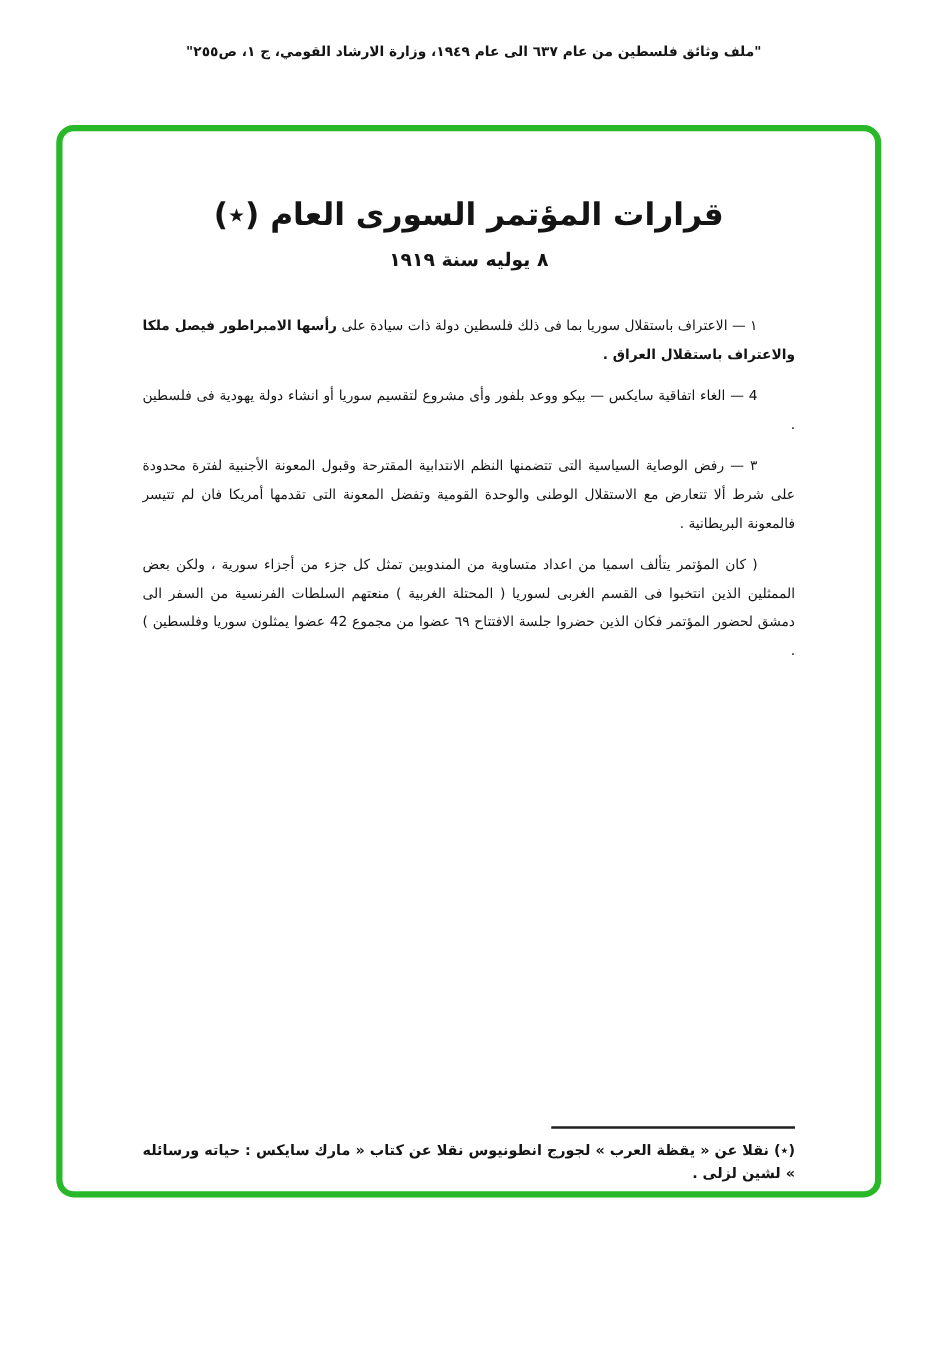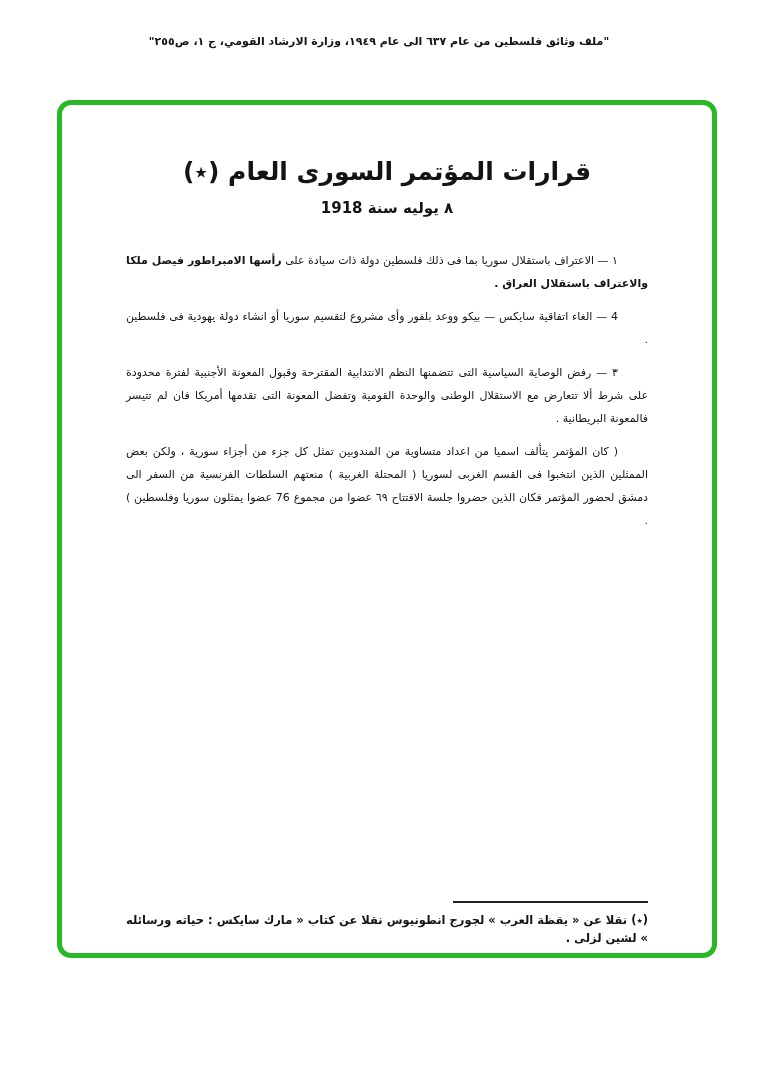--- a/index.html
+++ b/index.html
@@ -34,21 +34,21 @@
   }
   .page-header-source {
     margin-top: 11px;
     font-size: 11px;
     font-weight: bold;
     letter-spacing: 0.5px;
   }
   
   .frame {
     position: absolute;
-    left: 57px;
+    left: 45px;
     top: 100px;
     width: 660px;
     height: 858px;
     border: 5px solid var(--frame-border);
     border-radius: 14px;
     background: var(--background);
   }
   .doc {
     position: relative;
     height: 100%;
@@ -103,32 +103,32 @@
 
   <header class="page-header">
     <div class="page-header-source">"ملف وثائق فلسطين من عام ٦٣٧ الى عام ١٩٤٩، وزارة الارشاد القومي، ج ١، ص٢٥٥"</div>
   </header>
 
   <div class="frame">
     <div class="doc">
 
       <h1 class="doc-title">قرارات المؤتمر السورى العام (٭)</h1>
 
-      <div class="doc-date">٨ يوليه سنة 1918</div>
+      <div class="doc-date">٨ يوليه سنة ١٩١٩</div>
 
       <div class="doc-body">
 
         <p class="para"><span>١ — الاعتراف باستقلال سوريا بما فى ذلك فلسطين دولة ذات سيادة على</span> <span class="bold">رأسها الامبراطور فيصل ملكا والاعتراف باستقلال العراق .</span></p>
 
         <p class="para">4 — الغاء اتفاقية سايكس — بيكو ووعد بلفور وأى مشروع لتقسيم سوريا أو انشاء دولة يهودية فى فلسطين .</p>
 
         <p class="para">٣ — رفض الوصاية السياسية التى تتضمنها النظم الانتدابية المقترحة وقبول المعونة الأجنبية لفترة محدودة على شرط ألا تتعارض مع الاستقلال الوطنى والوحدة القومية وتفضل المعونة التى تقدمها أمريكا فان لم تتيسر فالمعونة البريطانية .</p>
 
 
-        <p class="para">( كان المؤتمر يتألف اسميا من اعداد متساوية من المندوبين تمثل كل جزء من أجزاء سورية ، ولكن بعض الممثلين الذين انتخبوا فى القسم الغربى لسوريا ( المحتلة الغربية ) منعتهم السلطات الفرنسية من السفر الى دمشق لحضور المؤتمر فكان الذين حضروا جلسة الافتتاح ٦٩ عضوا من مجموع 76 عضوا يمثلون سوريا وفلسطين ) .</p>
+        <p class="para">( كان المؤتمر يتألف اسميا من اعداد متساوية من المندوبين تمثل كل جزء من أجزاء سورية ، ولكن بعض الممثلين الذين انتخبوا فى القسم الغربى لسوريا ( المحتلة الغربية ) منعتهم السلطات الفرنسية من السفر الى دمشق لحضور المؤتمر فكان الذين حضروا جلسة الافتتاح ٦٩ عضوا من مجموع 42 عضوا يمثلون سوريا وفلسطين ) .</p>
 
       </div>
 
       <div class="footnote">
         <div class="footnote-rule"></div>
         <p class="footnote-text">(٭) نقلا عن « يقظة العرب » لجورج انطونيوس نقلا عن كتاب « مارك سايكس : حياته ورسائله » لشين لزلى .</p>
       </div>
 
     </div>
   </div>

